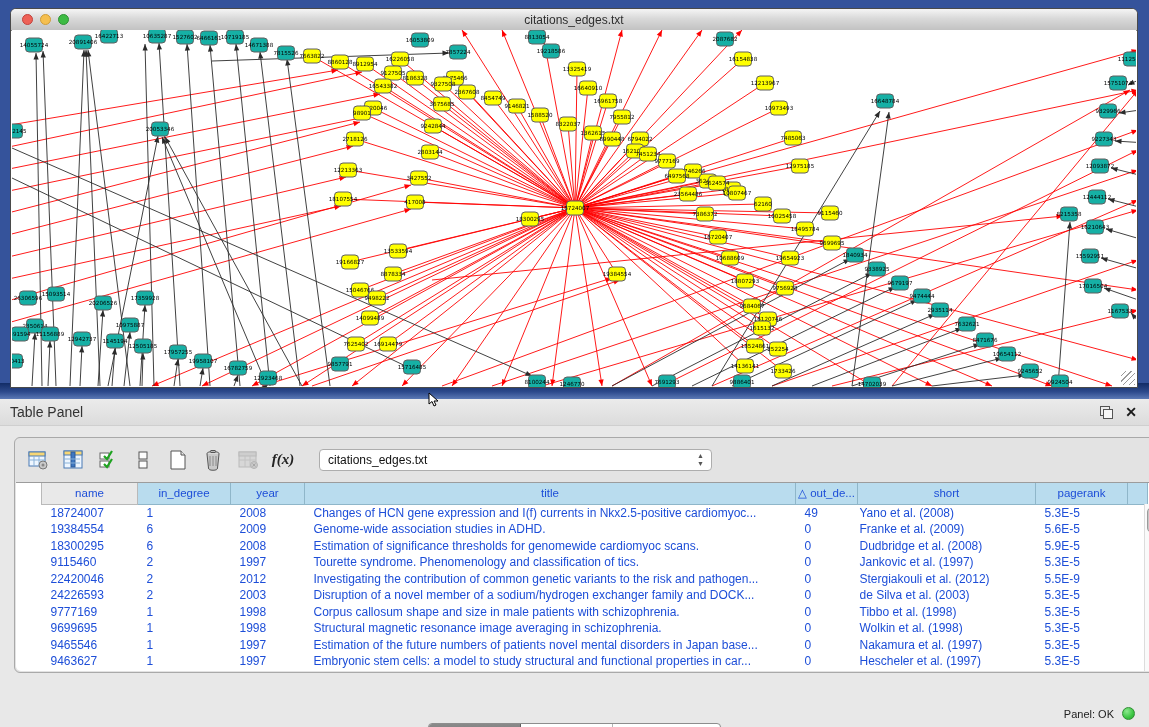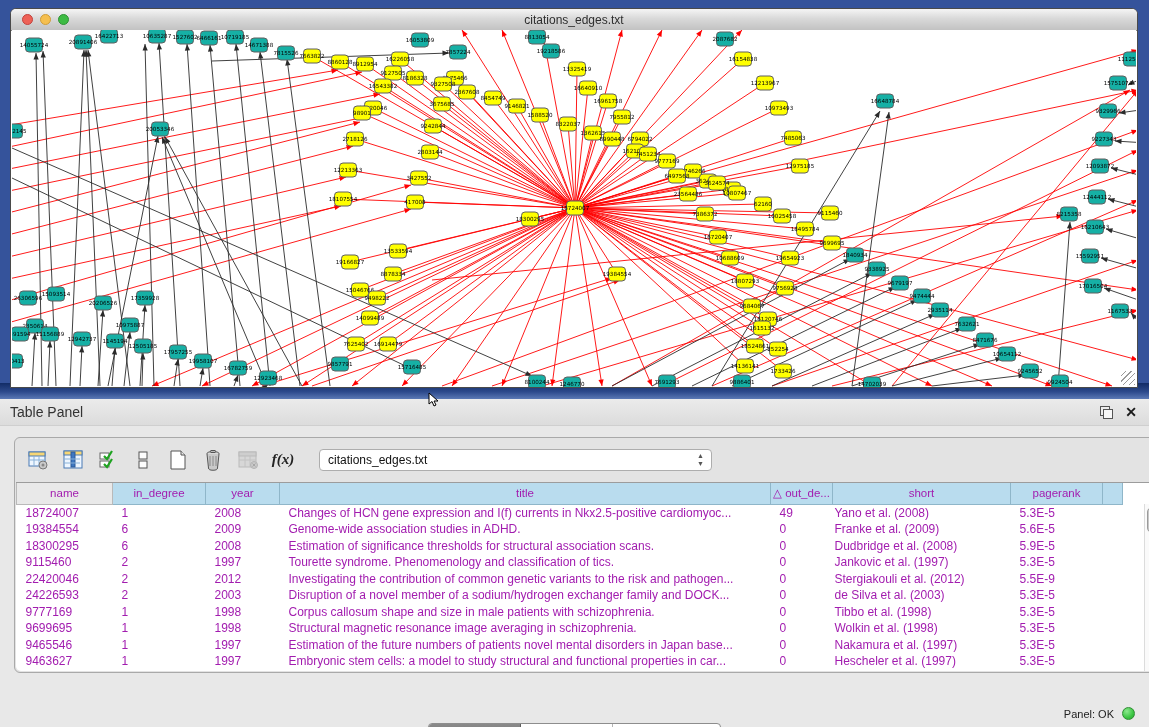--- a/index.html
+++ b/index.html
@@ -40,21 +40,21 @@
     border-radius:6px;background:#e3e3e3;box-sizing:border-box;}
   .toolbar{height:43px;display:flex;align-items:center;padding-left:10px;gap:9px;}
   .tbtn{width:26px;height:26px;display:flex;align-items:center;justify-content:center;}
   .fx{font-family:"Liberation Serif",serif;font-style:italic;font-weight:bold;font-size:15px;color:#222;}
   .combo{margin-left:14px;width:393px;height:22px;background:#fff;border:1px solid #adadad;border-radius:4px;
     display:flex;align-items:center;font-size:12px;color:#111;padding-left:8px;box-sizing:border-box;position:relative;}
   .combo .arrows{position:absolute;right:7px;top:2px;font-size:7px;line-height:8px;color:#555;text-align:center;}
 
   .table-wrap{position:absolute;left:1px;right:1px;top:44px;bottom:1px;background:#fff;
     border-top:1px solid #9c9c9c;overflow:hidden;border-radius:0 0 5px 5px;}
-  table.dtable{border-collapse:collapse;table-layout:fixed;width:1106px;font-size:12px;color:#a21caf;}
+  table.dtable{border-collapse:collapse;table-layout:fixed;width:1106px;font-size:12px;color:#1d4ed8;margin-left:25px;}
   table.dtable th{height:21px;background:#b9dcee;border:1px solid #8fb6c9;border-top:none;
     font-weight:normal;font-size:11.5px;text-align:center;overflow:hidden;white-space:nowrap;padding:0 2px;box-sizing:border-box;}
   table.dtable th:first-child{background:#e9e9e9;border-color:#b9b9b9;}
   table.dtable td{height:16.5px;line-height:16.5px;white-space:nowrap;overflow:hidden;padding:0 0 0 9px;box-sizing:border-box;}
   table.dtable td.c-short{padding:0 2px;}
   .vscroll{position:absolute;right:0;top:21px;bottom:0;width:15px;background:#fafafa;border-left:1px solid #dcdcdc;}
   .vscroll .thumb{position:absolute;left:2px;top:3px;width:10px;height:24px;border-radius:5px;
     background:linear-gradient(90deg,#c9c9c9,#a8a8a8);border:1px solid #9b9b9b;}
 
   .tabbar{position:absolute;left:0;top:277px;width:100%;display:flex;justify-content:center;margin-top:47px;}
@@ -1102,21 +1102,21 @@
               <td class="c-title">Genome-wide association studies in ADHD.</td>
               <td class="c-out_degree">0</td>
               <td class="c-short">Franke et al. (2009)</td>
               <td class="c-pagerank">5.6E-5</td>
               <td class="c-_filler"></td>
             </tr>
             <tr>
               <td class="c-name">18300295</td>
               <td class="c-in_degree">6</td>
               <td class="c-year">2008</td>
-              <td class="c-title">Estimation of significance thresholds for structural association scans.</td>
+              <td class="c-title">Estimation of significance thresholds for genomewide cardiomyoc scans.</td>
               <td class="c-out_degree">0</td>
               <td class="c-short">Dudbridge et al. (2008)</td>
               <td class="c-pagerank">5.9E-5</td>
               <td class="c-_filler"></td>
             </tr>
             <tr>
               <td class="c-name">9115460</td>
               <td class="c-in_degree">2</td>
               <td class="c-year">1997</td>
               <td class="c-title">Tourette syndrome. Phenomenology and classification of tics.</td>

